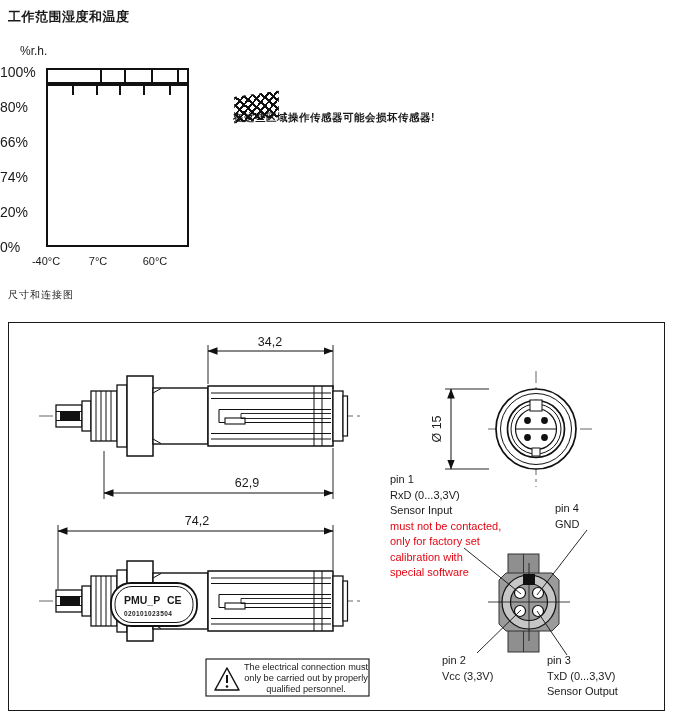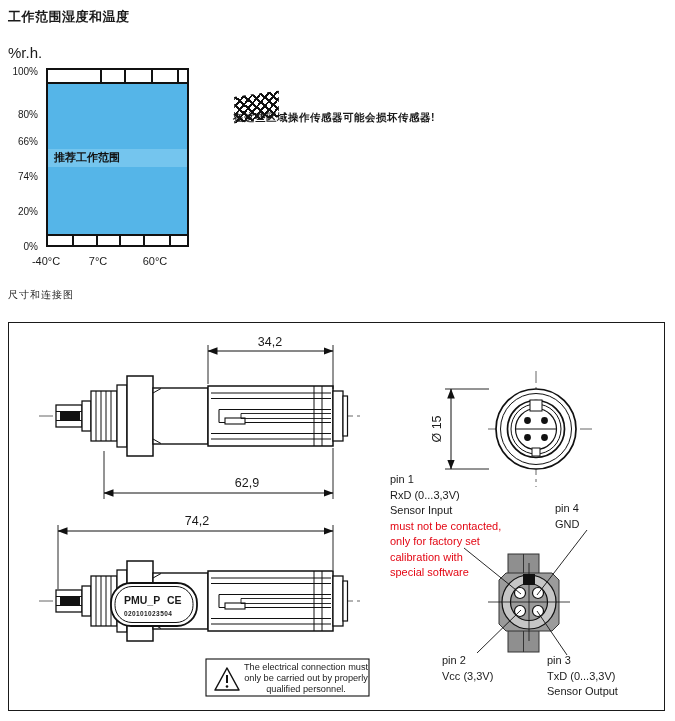--- a/index.html
+++ b/index.html
@@ -3,40 +3,40 @@
 <meta charset="utf-8">
 <style>
   html,body{margin:0;padding:0;}
   body{
     width:675px;height:721px;position:relative;background:#fff;
     font-family:"Liberation Sans","DejaVu Sans",sans-serif;color:#1a1a1a;
     overflow:hidden;
   }
   .abs{position:absolute;}
   .doc-title{left:8px;top:8px;font-size:13px;font-weight:bold;letter-spacing:.5px;}
-  .yaxis-unit{left:8px;top:44px;font-size:15px;}
+  .yaxis-unit{left:20px;top:44px;font-size:12px;}
   .section-title{left:8px;top:288px;font-size:10px;color:#222;letter-spacing:1px;}
 
   
   .chart-box{left:46px;top:68px;width:143px;height:179px;border:2px solid #111;
     box-sizing:border-box;display:flex;flex-direction:column;background:#fff;}
   .band-top{height:12px;display:flex;border-bottom:2px solid #111;}
   .band-bottom{height:9px;display:flex;border-top:2px solid #111;}
   .band-top>div,.band-bottom>div{background:#fff;border-left:2px solid #111;box-sizing:border-box;}
   .band-top>div:first-child,.band-bottom>div:first-child{border-left:none;}
   .hatch{
     background-color:#fff;
     background-image:
       repeating-linear-gradient(45deg,#111 0 2px,transparent 2px 6px),
       repeating-linear-gradient(-45deg,#111 0 2px,transparent 2px 6px);
   }
   .blue-area{flex:1;position:relative;}
   .blue-band{position:absolute;left:0;right:0;}
   .rec-label{position:absolute;left:6px;font-size:11px;font-weight:bold;color:#111;white-space:nowrap;}
-  .ytick{position:absolute;width:38px;left:0;text-align:right;font-size:10px;line-height:14px;}
+  .ytick{position:absolute;width:38px;left:0;font-size:14px;line-height:14px;}
   .xtick{position:absolute;top:255px;font-size:11px;transform:translateX(-50%);white-space:nowrap;}
 
   .legend-hatch{left:234px;top:94px;width:45px;height:26px;transform:rotate(-8deg) skewX(-8deg);}
   .zone-warning{left:233px;top:111px;font-size:10.5px;font-weight:bold;letter-spacing:.5px;}
 
   
   .outer-box{left:8px;top:322px;width:657px;height:389px;border:1.5px solid #1a1a1a;box-sizing:border-box;}
   svg{display:block;font-family:inherit;}
   svg text{fill:#1a1a1a;}
   .dimtxt{font-size:12.5px;}
@@ -53,36 +53,32 @@
 <div class="abs yaxis-unit">%r.h.</div>
 
 <div class="abs chart-box">
   <div class="band-top">
     <div class="hatch" style="flex:0 0 52px"></div>
     <div style="flex:0 0 24px"></div>
     <div style="flex:0 0 27px"></div>
     <div style="flex:0 0 26px"></div>
     <div style="flex:1"></div>
   </div>
-  <div class="blue-area" style="background:#55b5e8">
-    <div class="blue-band" style="top:65px;height:18px;background:#74c5ee"></div>
-    <div class="rec-label" style="top:66px">推荐工作范围</div>
-  </div>
   <div class="band-bottom">
     <div style="flex:0 0 24px"></div>
     <div style="flex:0 0 24px"></div>
     <div style="flex:0 0 23px"></div>
     <div style="flex:0 0 24px"></div>
     <div style="flex:0 0 26px"></div>
     <div style="flex:1"></div>
   </div>
 </div>
 
 <div class="abs ytick" style="top:65px">100%</div>
-<div class="abs ytick" style="top:108px">80%</div>
+<div class="abs ytick" style="top:100px">80%</div>
 <div class="abs ytick" style="top:135px">66%</div>
 <div class="abs ytick" style="top:170px">74%</div>
 <div class="abs ytick" style="top:205px">20%</div>
 <div class="abs ytick" style="top:240px">0%</div>
 
 <div class="abs xtick" style="left:46px">-40°C</div>
 <div class="abs xtick" style="left:98px">7°C</div>
 <div class="abs xtick" style="left:155px">60°C</div>
 
 <div class="abs legend-hatch hatch"></div>

